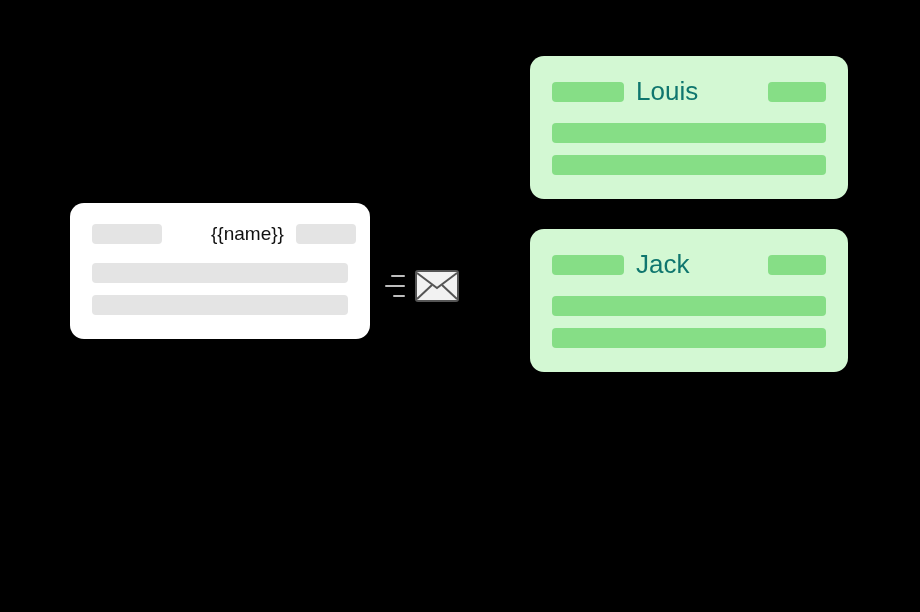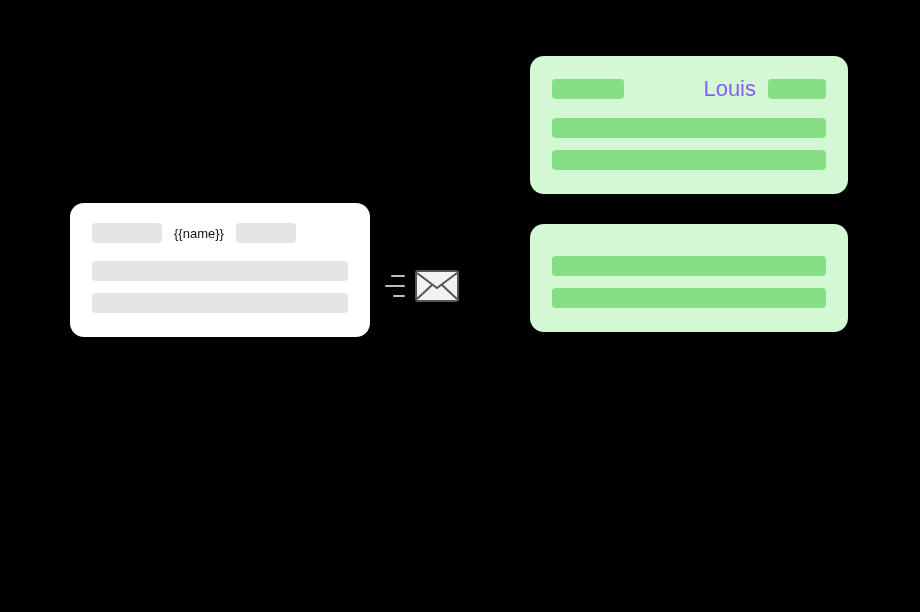--- a/index.html
+++ b/index.html
@@ -30,22 +30,23 @@
   .template-card .bar-short {
     height: 20px;
     border-radius: 4px;
     background: #e4e4e4;
     flex: 0 0 70px;
   }
   .template-card .bar-short.right {
     flex: 0 0 60px;
   }
   .template-card .placeholder-label {
-    font-size: 13px;
+    font-size: 19px;
     color: #111;
+    margin-left: 37px;
   }
   .template-card .bar-long {
     height: 20px;
     border-radius: 4px;
     background: #e4e4e4;
     margin-top: 12px;
   }
 
   .arrow-area {
     position: absolute;
@@ -96,24 +97,24 @@
   .output-card .bar-short {
     height: 20px;
     border-radius: 4px;
     background: #86de86;
     flex: 0 0 72px;
   }
   .output-card .bar-short.right {
     flex: 0 0 58px;
   }
   .output-card .name-label {
-    font-size: 22px;
-    color: #8b5cf6;
+    font-size: 26px;
+    color: #0f766e;
     flex: 1;
-    text-align: right;
+    text-align: left;
   }
   .output-card .bar-long {
     height: 20px;
     border-radius: 4px;
     background: #86de86;
     margin-top: 12px;
   }
 </style>
 </head>
 <body>
@@ -150,18 +151,23 @@
     <div class="row1">
       <div class="bar-short"></div>
       <span class="name-label">Louis</span>
       <div class="bar-short right"></div>
     </div>
     <div class="bar-long"></div>
     <div class="bar-long"></div>
   </div>
 
   <div class="output-card">
+    <div class="row1">
+      <div class="bar-short"></div>
+      <span class="name-label">Jack</span>
+      <div class="bar-short right"></div>
+    </div>
     <div class="bar-long"></div>
     <div class="bar-long"></div>
   </div>
 
 
 </div>
 
 </body></html>

